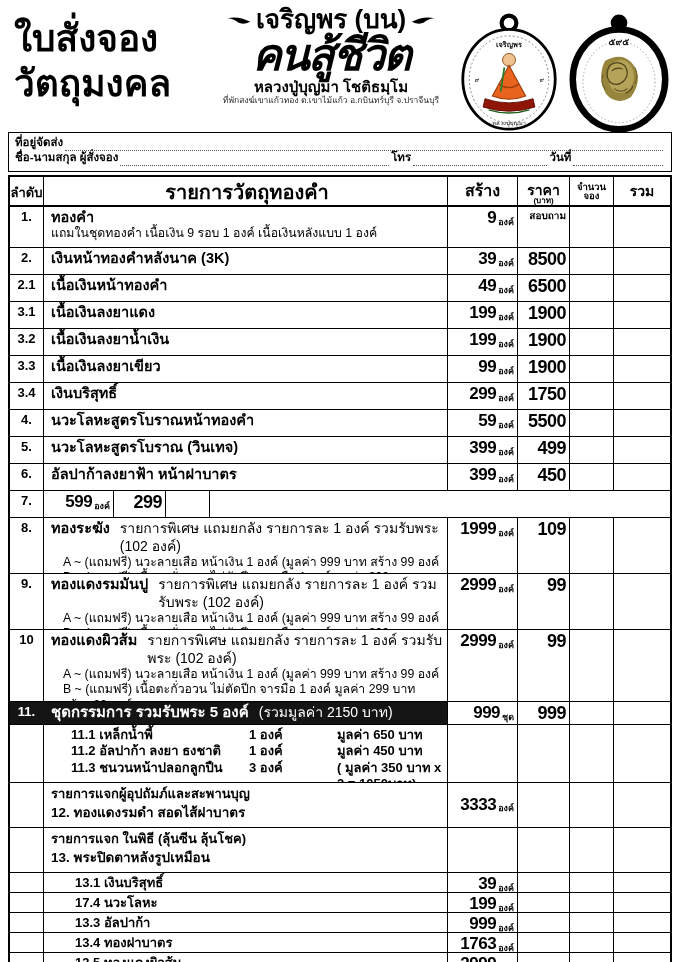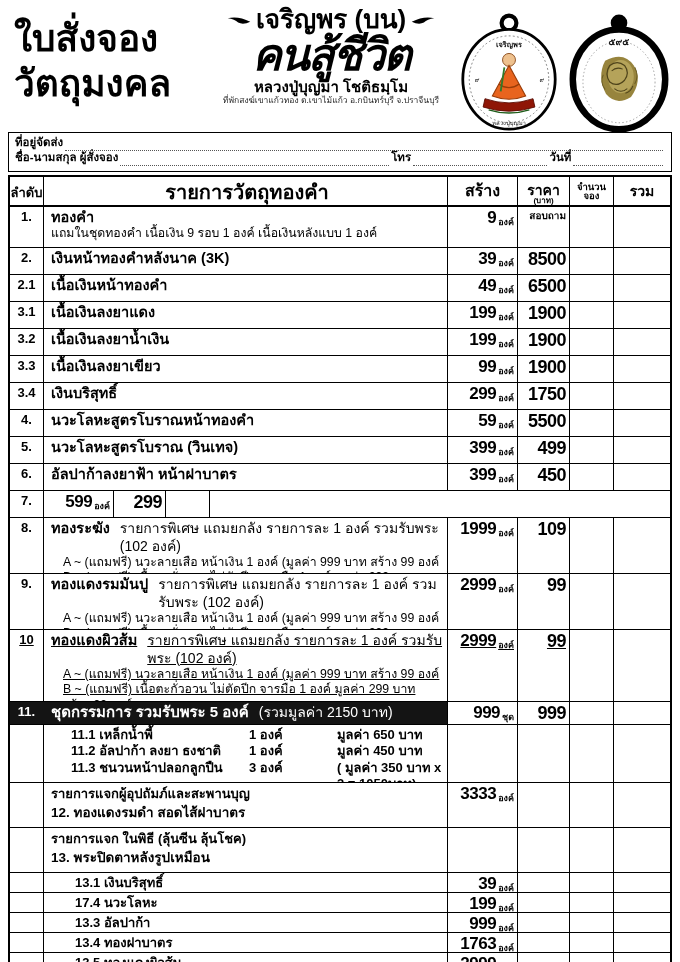--- a/index.html
+++ b/index.html
@@ -55,21 +55,21 @@
   .line.sec{font-size:13px;font-weight:600;padding-top:2px;}
   .line.itemline{font-size:13.5px;font-weight:600;padding-top:3px;}
   .num{font-size:17px;font-weight:800;letter-spacing:-0.5px;}
   .unit{font-size:9px;font-weight:600;margin-left:2px;margin-top:7px;}
   .pnum{font-size:18px;font-weight:800;letter-spacing:-0.5px;}
   .pnum.ptext{font-size:10px;font-weight:800;letter-spacing:0;}
   .row.dark .c-no,.row.dark .c-item{background:#141414;color:#fff;}
   .row.dark .c-no{border-right-color:#141414;}
   .row.dark .sp.name{font-size:15px;}
   .row.dark .sp.desc{color:#fff;}
-  .c-made.bottom{align-items:flex-start;padding-bottom:2px;}
+  .c-made.bottom{align-items:center;padding-bottom:2px;}
   .line.triple{display:flex;font-size:13px;font-weight:600;}
   .triple .l1{width:178px;padding-left:20px;}
   .triple .l2{width:88px;}
   .triple .l3{flex:1;}
   .bundle-pad{padding-top:2px;}
 </style>
 </head>
 <body>
 
 <div class="page">
@@ -372,21 +372,21 @@
           <div class="cell c-made">
             <div class="num">2999</div>
             <div class="unit">องค์</div>
           </div>
           <div class="cell c-price">
             <div class="pnum">99</div>
           </div>
           <div class="cell c-qty"></div>
           <div class="cell c-total"></div>
         </div>
-        <div class="row" style="height: 72px; text-decoration: underline;">
+        <div class="row" style="height: 72px;">
           <div class="cell c-no">10</div>
           <div class="cell c-item">
             <div class="line first">
               <div class="sp name">ทองแดงผิวส้ม</div>
               <div class="sp desc">รายการพิเศษ แถมยกลัง รายการละ 1 องค์ รวมรับพระ (102 องค์)</div>
             </div>
             <div class="line sub ind">A ~ (แถมฟรี) นวะลายเสือ หน้าเงิน 1 องค์ (มูลค่า 999 บาท สร้าง 99 องค์</div>
             <div class="line sub ind">B ~ (แถมฟรี) เนื้อตะกั่วอวน ไม่ตัดปีก จารมือ 1 องค์ มูลค่า 299 บาท สร้าง 99 องค์</div>
           </div>
           <div class="cell c-made">

